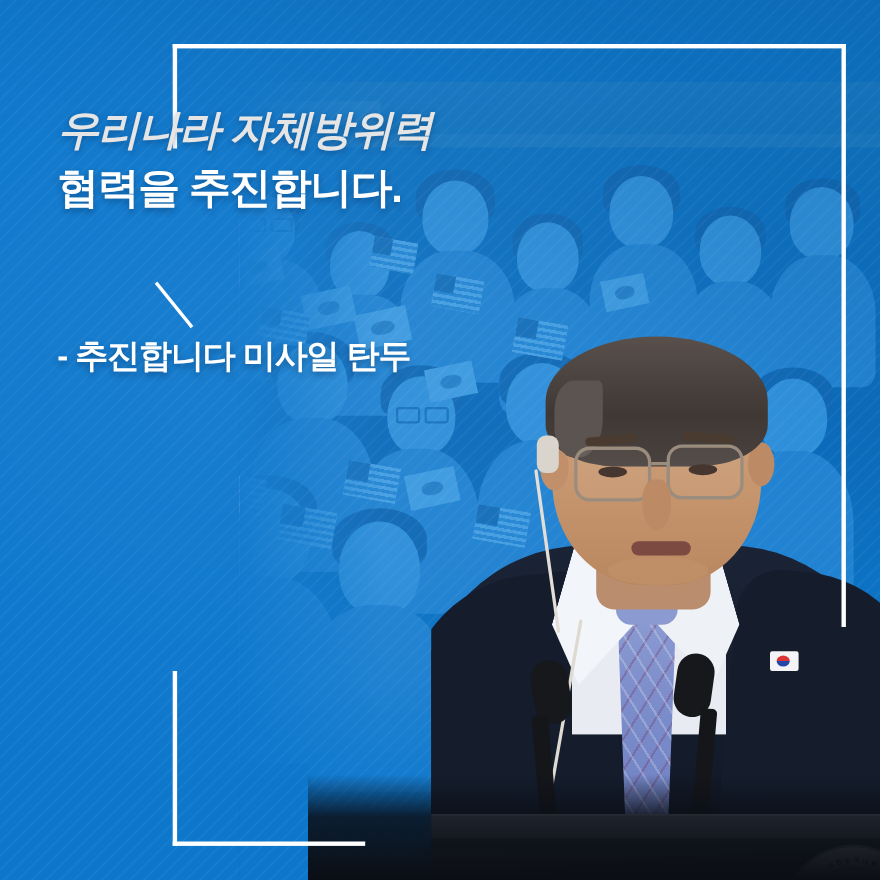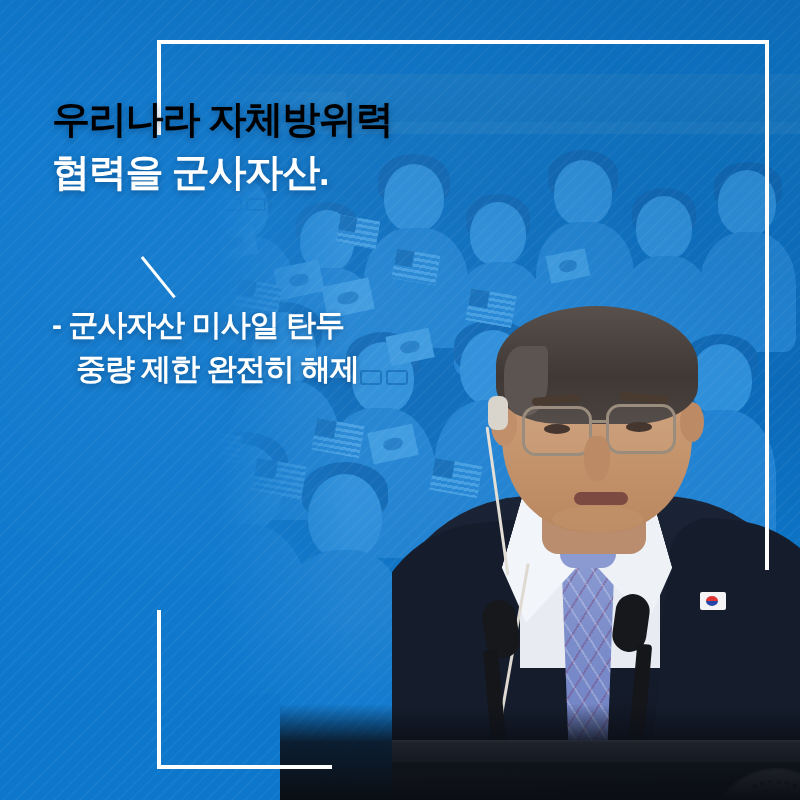--- a/index.html
+++ b/index.html
@@ -103,21 +103,21 @@
   }
 
   
   .headline{
     position:absolute;left:52px;top:93px;width:460px;
     font-weight:bold;font-size:38px;line-height:53px;letter-spacing:-1.2px;
     color:#ffffff;
     text-shadow:0 2px 6px rgba(0,35,70,.38);
     white-space:nowrap;
   }
-  .headline .hl{color:#000000;}
+  .headline .hl{color:#e5e5e5;font-style:italic;}
   .headline .ln{display:block;}
 
   
   .bullets{
     position:absolute;left:52px;top:303px;width:470px;
     color:#ffffff;font-weight:bold;font-size:30px;line-height:44px;letter-spacing:-1px;
     text-shadow:0 2px 6px rgba(0,35,70,.40);
     white-space:nowrap;
   }
   .bullet{margin-bottom:22px;}
@@ -409,25 +409,24 @@
   <div class="br-top-left"></div>
   <div class="br-right"></div>
   <div class="br-bot-left"></div>
   <div class="br-bot"></div>
   <div class="tick">
       <i></i>
     </div>
 
   <div class="headline">
     <span class="ln hl">우리나라 자체방위력</span>
-    <span class="ln">협력을 군사자산.</span>
+    <span class="ln">협력을 추진합니다.</span>
   </div>
 
   <div class="bullets">
     <div class="bullet">
-      <span class="b1"><span>-</span> <span>군사자산 미사일 탄두</span></span>
-      <span class="b2">중량 제한 완전히 해제</span>
+      <span class="b1"><span>-</span> <span>추진합니다 미사일 탄두</span></span>
     </div>
     <div class="bullet">
     </div>
   </div>
 
 </div>
 
 </body></html>

